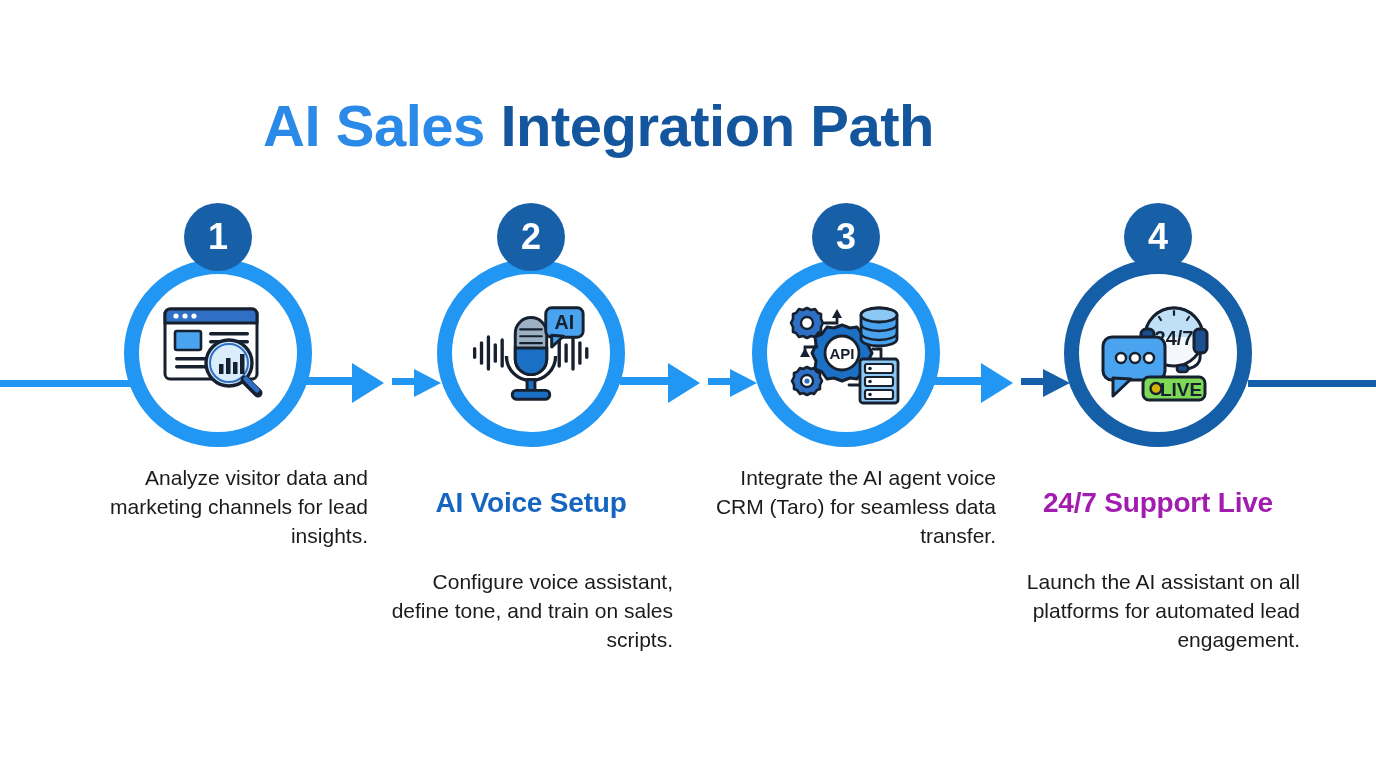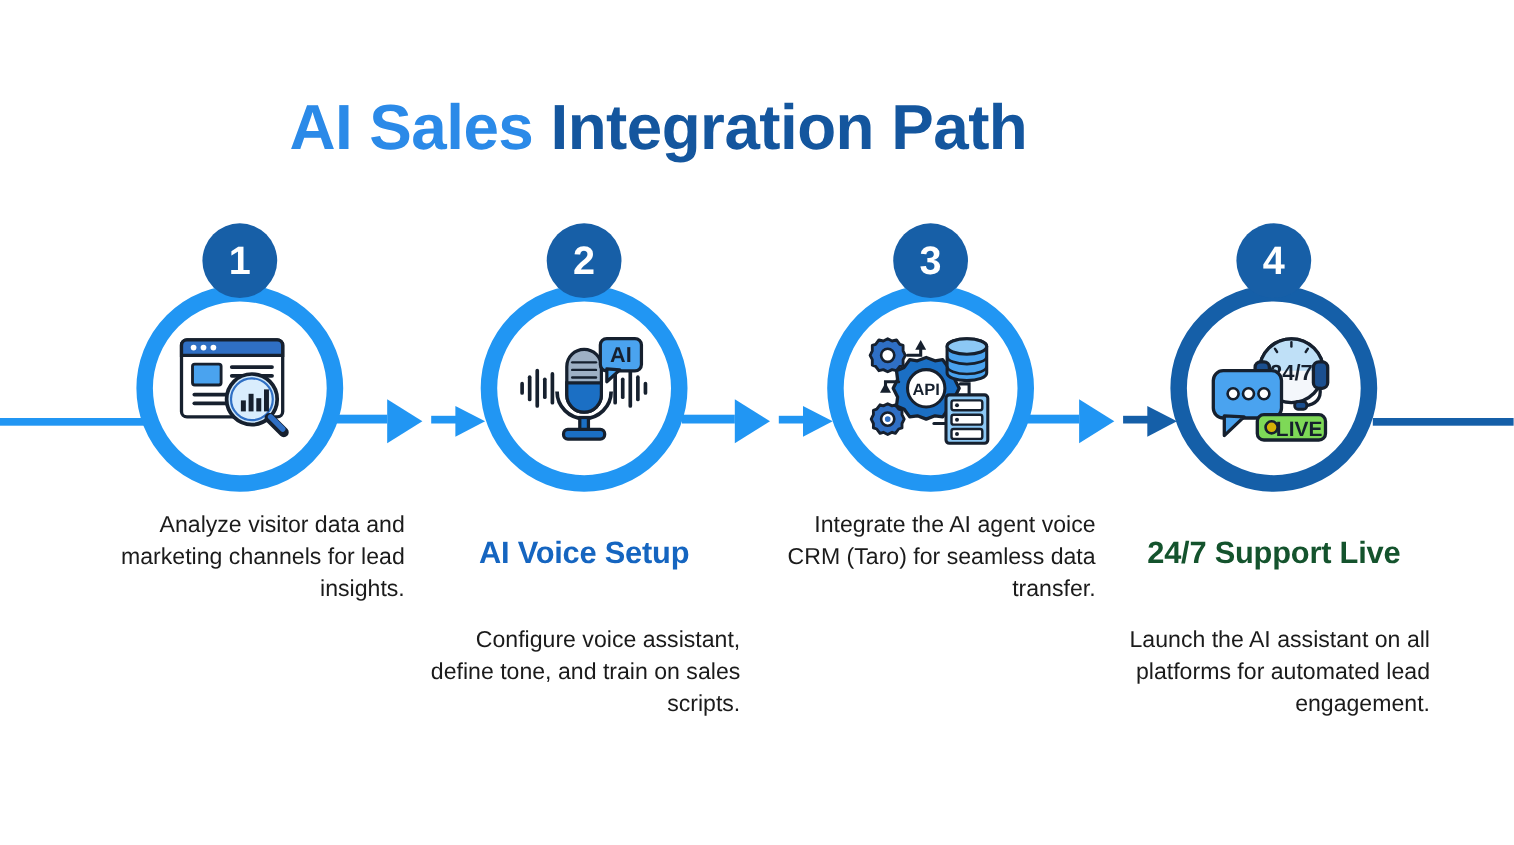--- a/index.html
+++ b/index.html
@@ -18,21 +18,21 @@
   #canvas {
     position: absolute;
     inset: 0;
     width: 1376px;
     height: 768px;
   }
 
   
   #title {
     position: absolute;
-    top: 82px;
+    top: 92px;
     left: 0;
     width: 1197px;
     text-align: center;
     font-size: 58px;
     font-weight: 700;
     letter-spacing: -0.5px;
     white-space: nowrap;
   }
   #title .part-a { color: #2b8ae8; }
   #title .part-b { color: #14569e; }
@@ -114,21 +114,21 @@
 
   
   .step-title {
     margin-top: 40px;
     font-size: 28px;
     font-weight: 700;
     color: #1565c0;
     letter-spacing: -0.2px;
     white-space: nowrap;
   }
-  .step-4 .step-title { color: #14532d; }
+  .step-4 .step-title { color: #a21caf; }
 
   .step-desc {
     margin-top: 16px;
     font-size: 21px;
     line-height: 29px;
     color: #1b1b1b;
     padding: 0 6px;
     text-align: right;
   }
   .step-2 .step-desc,

